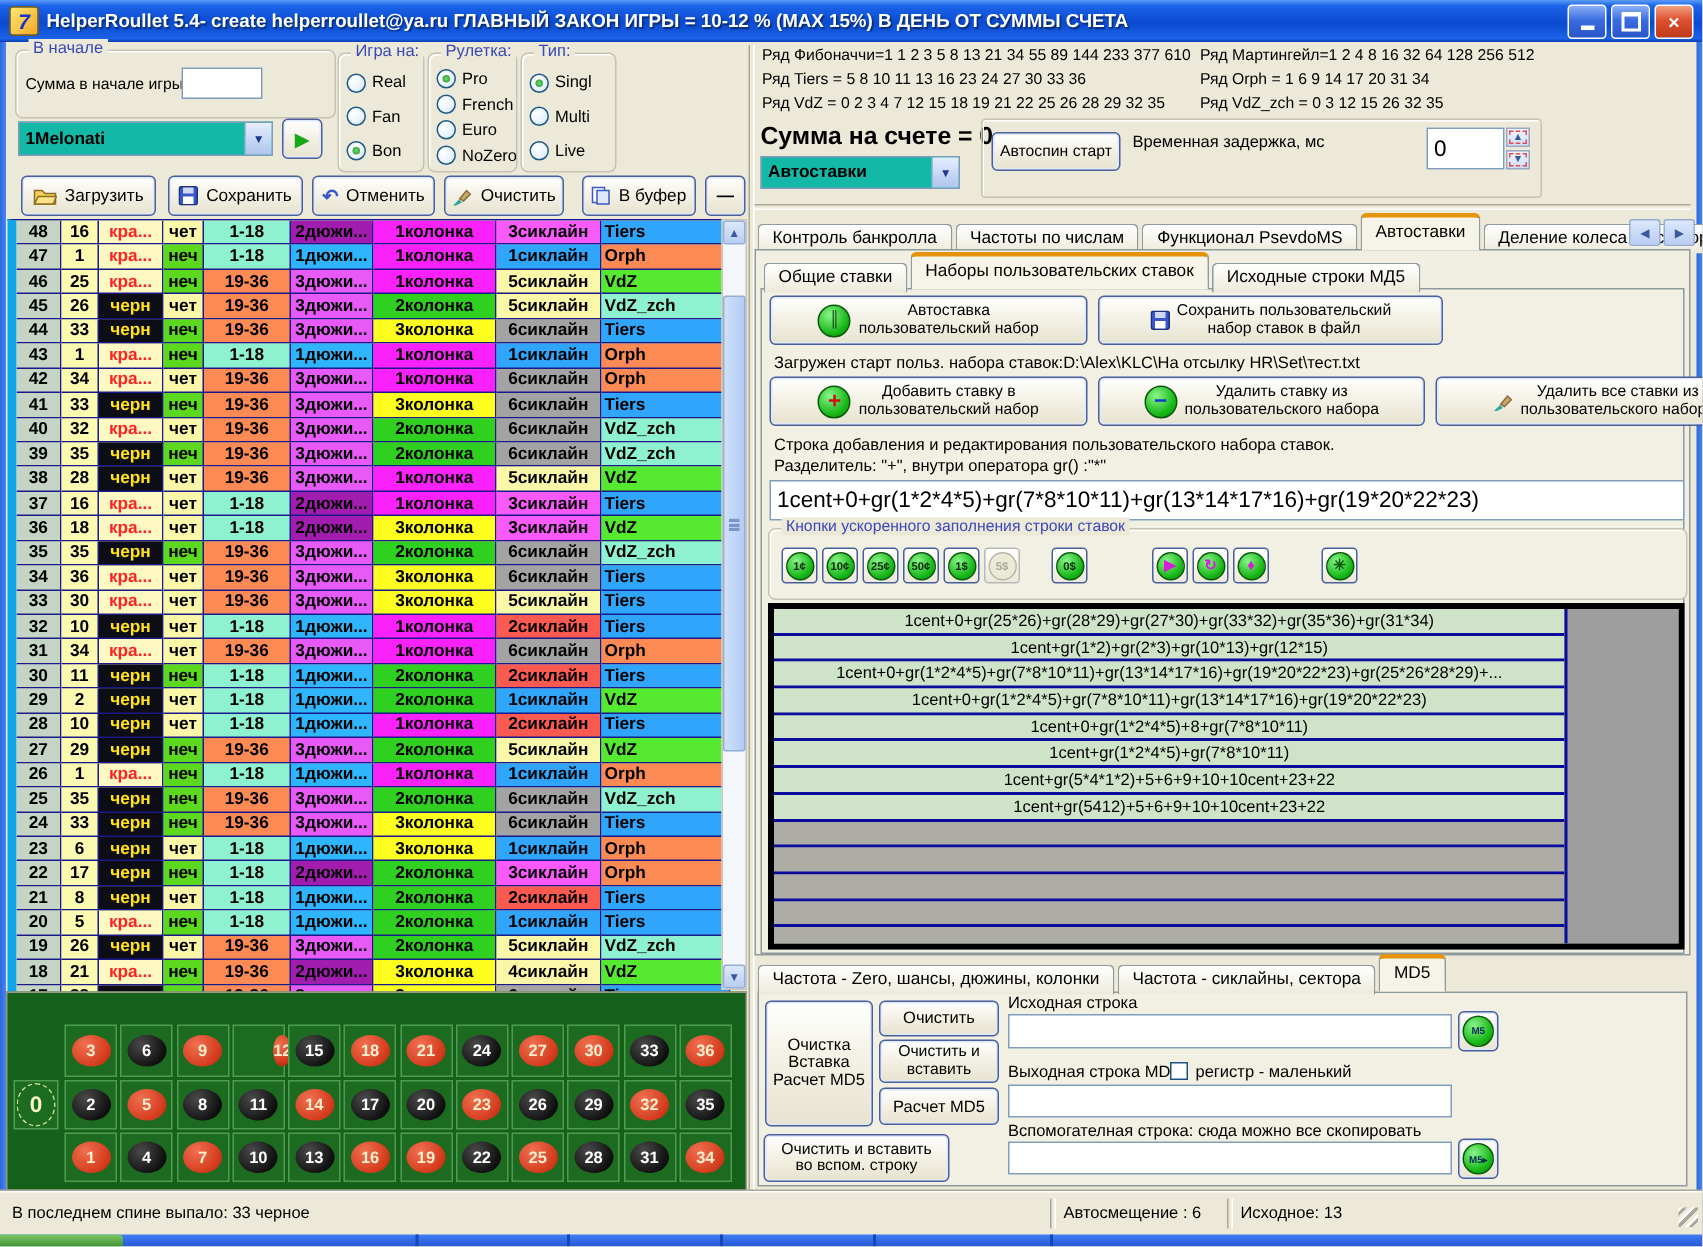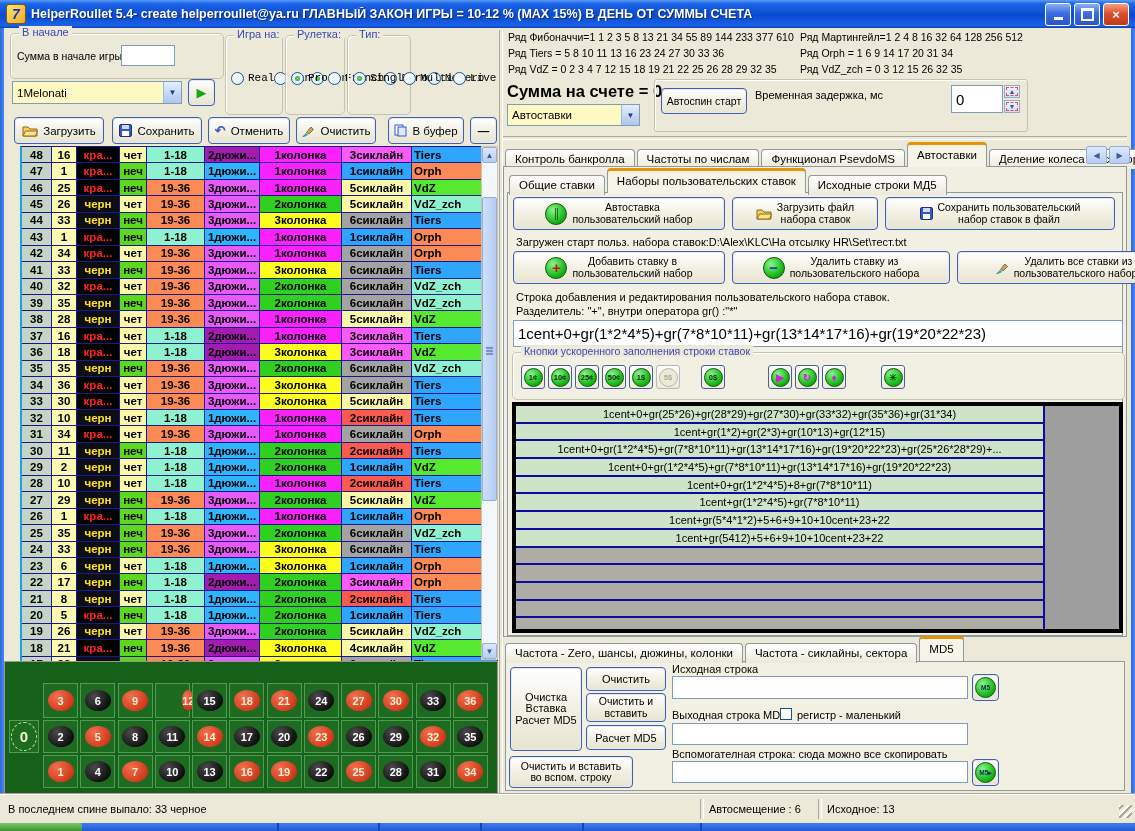--- a/index.html
+++ b/index.html
@@ -17,50 +17,50 @@
   .winbtn{width:24px;height:21px;border-radius:3px;margin-left:3px;border:1px solid #fff;
     background:linear-gradient(180deg,#8ab0f5,#3a6ce0 45%,#2a55c8);display:flex;align-items:center;justify-content:center;}
   .winbtn.close{background:linear-gradient(180deg,#f0a080,#dd5030 45%,#c03a18);color:#fff;font-weight:bold;font-size:13px;}
   .minbar{width:9px;height:3px;background:#fff;margin-top:9px;}
   .maxbox{width:9px;height:8px;border:2px solid #fff;border-top-width:3px;}
   .sideborder{position:absolute;top:28px;width:4px;height:795px;background:linear-gradient(90deg,#2a68dd,#4a86ee);}
   
   .grp{position:absolute;border:1px solid #c6c3b0;border-radius:5px;box-shadow:inset 1px 1px 0 #fff;}
   .grp-title{position:absolute;top:-8px;left:8px;background:#ece9d8;padding:0 3px;color:#3b47b8;font-size:11px;white-space:nowrap;}
   
-  .ritems{position:absolute;left:5px;top:8px;right:2px;bottom:2px;display:flex;justify-content:space-around;font-family:Liberation Mono, monospace;}
+  .ritems{position:absolute;left:5px;top:8px;right:2px;bottom:2px;display:flex;flex-direction:column;justify-content:space-around;}
   .radio-item{display:flex;align-items:center;gap:4px;font-size:11px;}
   .rdot{width:11px;height:11px;border-radius:50%;border:1px solid #1c598a;flex:0 0 auto;
     background:radial-gradient(circle at 30% 30%,#fff,#e8f3ff 60%,#cfe2f5);display:flex;align-items:center;justify-content:center;}
   .rdot.sel::after{content:'';width:5px;height:5px;border-radius:50%;background:radial-gradient(#6ede6e,#1f8c1f);}
   
   .xbtn{background:linear-gradient(180deg,#ffffff,#f4f2e6 45%,#e7e3d0);border:1px solid #4a5f9e;border-radius:4px;
     box-shadow:inset 0 0 0 1px #dfe9fb;display:flex;align-items:center;justify-content:center;gap:5px;
     box-sizing:border-box;position:absolute;font-size:11.5px;}
   .ml{white-space:pre-line;text-align:center;line-height:11.5px;font-size:10.5px;}
   
   .tin{position:absolute;background:#fff;border:1px solid #7f9db9;box-sizing:border-box;
     font-family:"Liberation Sans",sans-serif;font-size:11.5px;padding:0 4px;}
-  .combo{position:absolute;background:#fef9c3;border:1px solid #7f9db9;display:flex;align-items:stretch;box-sizing:border-box;}
+  .combo{position:absolute;background:#14b8a6;border:1px solid #7f9db9;display:flex;align-items:stretch;box-sizing:border-box;font-weight:bold;}
   .combo .val{flex:1;font-size:11.5px;display:flex;align-items:center;padding-left:4px;overflow:hidden;white-space:nowrap;}
   .dbtn{width:17px;background:linear-gradient(#e6eefc,#c9d9f6 50%,#aec5ee);border-left:1px solid #9db9d9;
     color:#1c3a8c;font-size:8px;display:flex;align-items:center;justify-content:center;}
   
   .tabrow{position:absolute;display:flex;align-items:flex-end;}
   .tab{background:linear-gradient(#fff,#ece9da);border:1px solid #8e9a9b;border-bottom:none;border-radius:4px 4px 0 0;
     padding:0 9px;height:19px;line-height:19px;font-size:11.5px;margin-right:2px;position:relative;top:2px;white-space:nowrap;}
   .tab.active{height:22px;top:0;z-index:6;background:#f6f4e8;border-top:3px solid #e5940a;line-height:20px;}
   .panel{position:absolute;border:1px solid #8e9a9b;background:#f1efe2;box-sizing:border-box;}
   
   .trow{display:grid;grid-template-columns:30px 25px 43px 27px 58px 55px 82px 70px 1fr;height:16.45px;}
   .trow>div{border-right:1px solid #191989;border-bottom:1px solid #191989;overflow:hidden;white-space:nowrap;
     display:flex;align-items:center;justify-content:center;font-weight:bold;font-size:11.5px;line-height:14px;}
   .trow>div:last-child{justify-content:flex-start;padding-left:2px;}
   .c-idx{background:#c6d4c6}.c-num{background:#fbfab0}
-  .c-red{background:#000000;color:#ff2424}.c-black{background:#0d0d15;color:#ffe11c}
+  .c-red{background:#fef9c3;color:#ff2424}.c-black{background:#0d0d15;color:#ffe11c}
   .c-even{background:#faf7a8}.c-odd{background:#5cd91e}
   .c-low{background:#8ef2d0}.c-high{background:#fb8a55}
   .c-d1{background:#2fb5fb}.c-d2{background:#a21caf}.c-d3{background:#e75af7}
   .c-k1{background:#fb21fb}.c-k2{background:#2fd01f}.c-k3{background:#fdfd1f}
   .c-l1{background:#2fa5fb}.c-l2{background:#fb5a50}.c-l3{background:#fb5afb}
   .c-l4{background:#faf7a8}.c-l5{background:#faf7a8}.c-l6{background:#a3a3a3}
   .c-tiers{background:#2fa5fb}.c-orph{background:#fb8a55}.c-vdz{background:#55e92f}.c-vdzz{background:#8ef2d0}
   
   .sbar{position:absolute;left:481px;top:146px;width:17px;height:514px;background:#f3f6fb;border:1px solid #c8c4b8;box-sizing:border-box;}
   .sbtn{position:absolute;left:0;width:15px;height:16px;background:linear-gradient(#dce8fb,#b9cdf3);border:1px solid #94aed6;
@@ -226,21 +226,21 @@
   </div>
   <div class="xbtn" style="left:388px;top:117px;width:76px;height:27px">
     <svg width="13" height="13">
         <rect x="1" y="1" width="8" height="10" fill="#fff" stroke="#3a58c8"></rect>
         <rect x="4" y="3" width="8" height="9" fill="#dfe8fb" stroke="#3a58c8"></rect>
       </svg>
     <span>В буфер</span>
   </div>
   <div class="xbtn" style="left:470px;top:117px;width:27px;height:27px;font-weight:bold">—</div>
 
-  <div id="histbody" style="position:absolute;left:20px;top:146px;width:476px;height:514px;overflow:hidden;border-left:2px solid #0ea5e9;border-top:1px solid #191989;box-sizing:content-box">
+  <div id="histbody" style="position:absolute;left:5px;top:146px;width:476px;height:514px;overflow:hidden;border-left:6px solid #0ea5e9;border-top:1px solid #191989;box-sizing:content-box">
       <div class="trow">
         <div class="c-idx">48</div>
         <div class="c-num">16</div>
         <div class="c-red">кра...</div>
         <div class="c-even">чет</div>
         <div class="c-low">1-18</div>
         <div class="c-d2">2дюжи...</div>
         <div class="c-k1">1колонка</div>
         <div class="c-l3">3сиклайн</div>
         <div class="c-tiers">Tiers</div>
@@ -755,28 +755,20 @@
       <div class="tab active">Наборы пользовательских ставок</div>
       <div class="tab">Исходные строки МД5</div>
     </div>
   <div class="panel" style="left:507px;top:192px;width:616px;height:444px;background:#f2f0e3"></div>
 
   <div style="position:absolute;left:513px;top:197px;display:flex;gap:7px;z-index:8">
     <div class="xbtn" style="position:static;width:212px;height:33px">
       <span class="ball" style="width:22px;height:22px;color:#083a08;font-size:10px">║</span>
       <span class="ml">Автоставка
 пользовательский набор</span>
-    </div>
-    <div class="xbtn" style="position:static;width:146px;height:33px">
-      <svg width="16" height="12">
-          <path d="M1 11 V2 h5 l2 2 h7 v7 z" fill="#f7cf5c" stroke="#8a6d1d"></path>
-          <path d="M1 11 L3.5 6 h12 l-2 5 z" fill="#fde28a" stroke="#8a6d1d"></path>
-        </svg>
-      <span class="ml">Загрузить файл
-набора ставок</span>
     </div>
     <div class="xbtn" style="position:static;width:230px;height:33px">
       <svg width="13" height="13">
           <rect x="0.5" y="0.5" width="12" height="12" rx="1.5" fill="#3a57c8" stroke="#1c2f80"></rect>
           <rect x="3" y="1" width="7" height="4" fill="#cfd8f5"></rect>
           <rect x="3" y="7" width="7" height="5" fill="#fff"></rect>
         </svg>
       <span class="ml">Сохранить пользовательский
 набор ставок в файл</span>
     </div>

